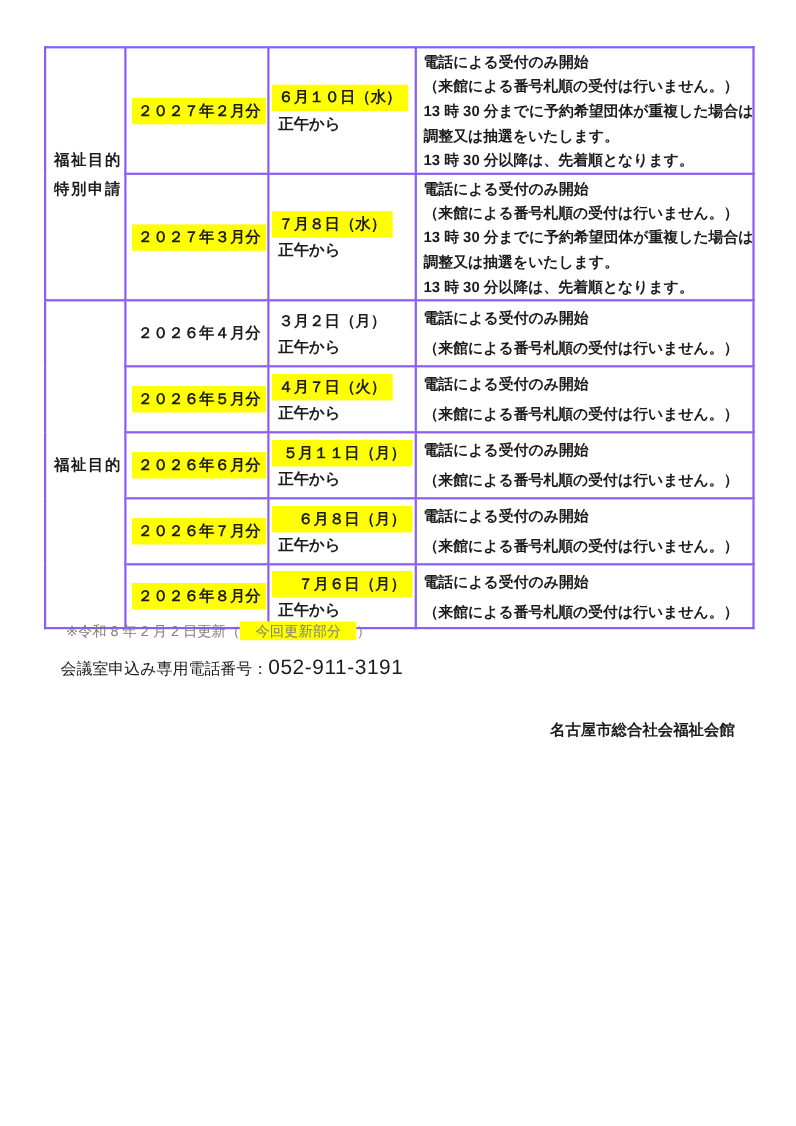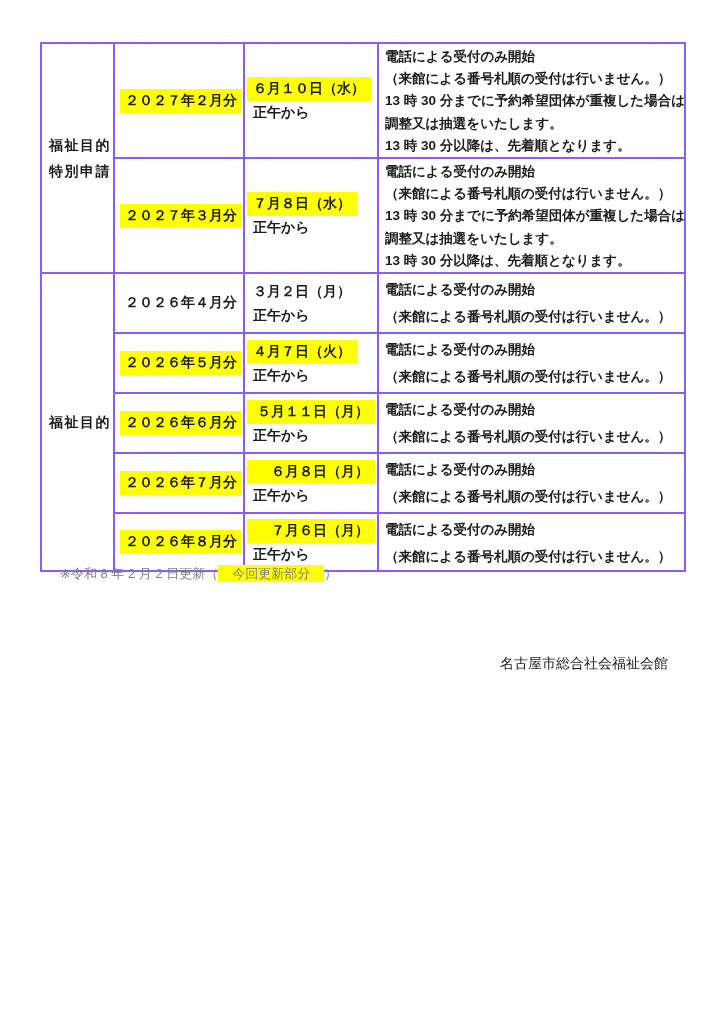--- a/index.html
+++ b/index.html
@@ -95,20 +95,21 @@
     font-size: 14px;
     white-space: nowrap;
   }
   .signature {
     position: absolute;
     right: 56px;
     top: 655px;
     margin: 0;
     font-size: 14px;
     white-space: nowrap;
+    font-weight: bold;
   }
 </style>
 </head>
 <body>
 
 <div class="page">
 
   <table class="schedule">
     <colgroup>
       <col style="width:73px">
@@ -184,17 +185,18 @@
           <td class="desc-cell">
             <div class="desc-line">電話による受付のみ開始</div>
             <div class="desc-line">（来館による番号札順の受付は行いません。）</div>
           </td>
         </tr>
       </tbody>
   </table>
 
   <p class="note"><span>※令和 8 年 2 月 2 日更新（</span><span class="hl note-hl">今回更新部分</span><span>）</span></p>
 
+  <p class="phone"><span>会議室申込み専用電話番号：</span><span class="phone-number">052-911-3191</span></p>
 
 
   <p class="signature">名古屋市総合社会福祉会館</p>
 
 </div>
 
 </body></html>

